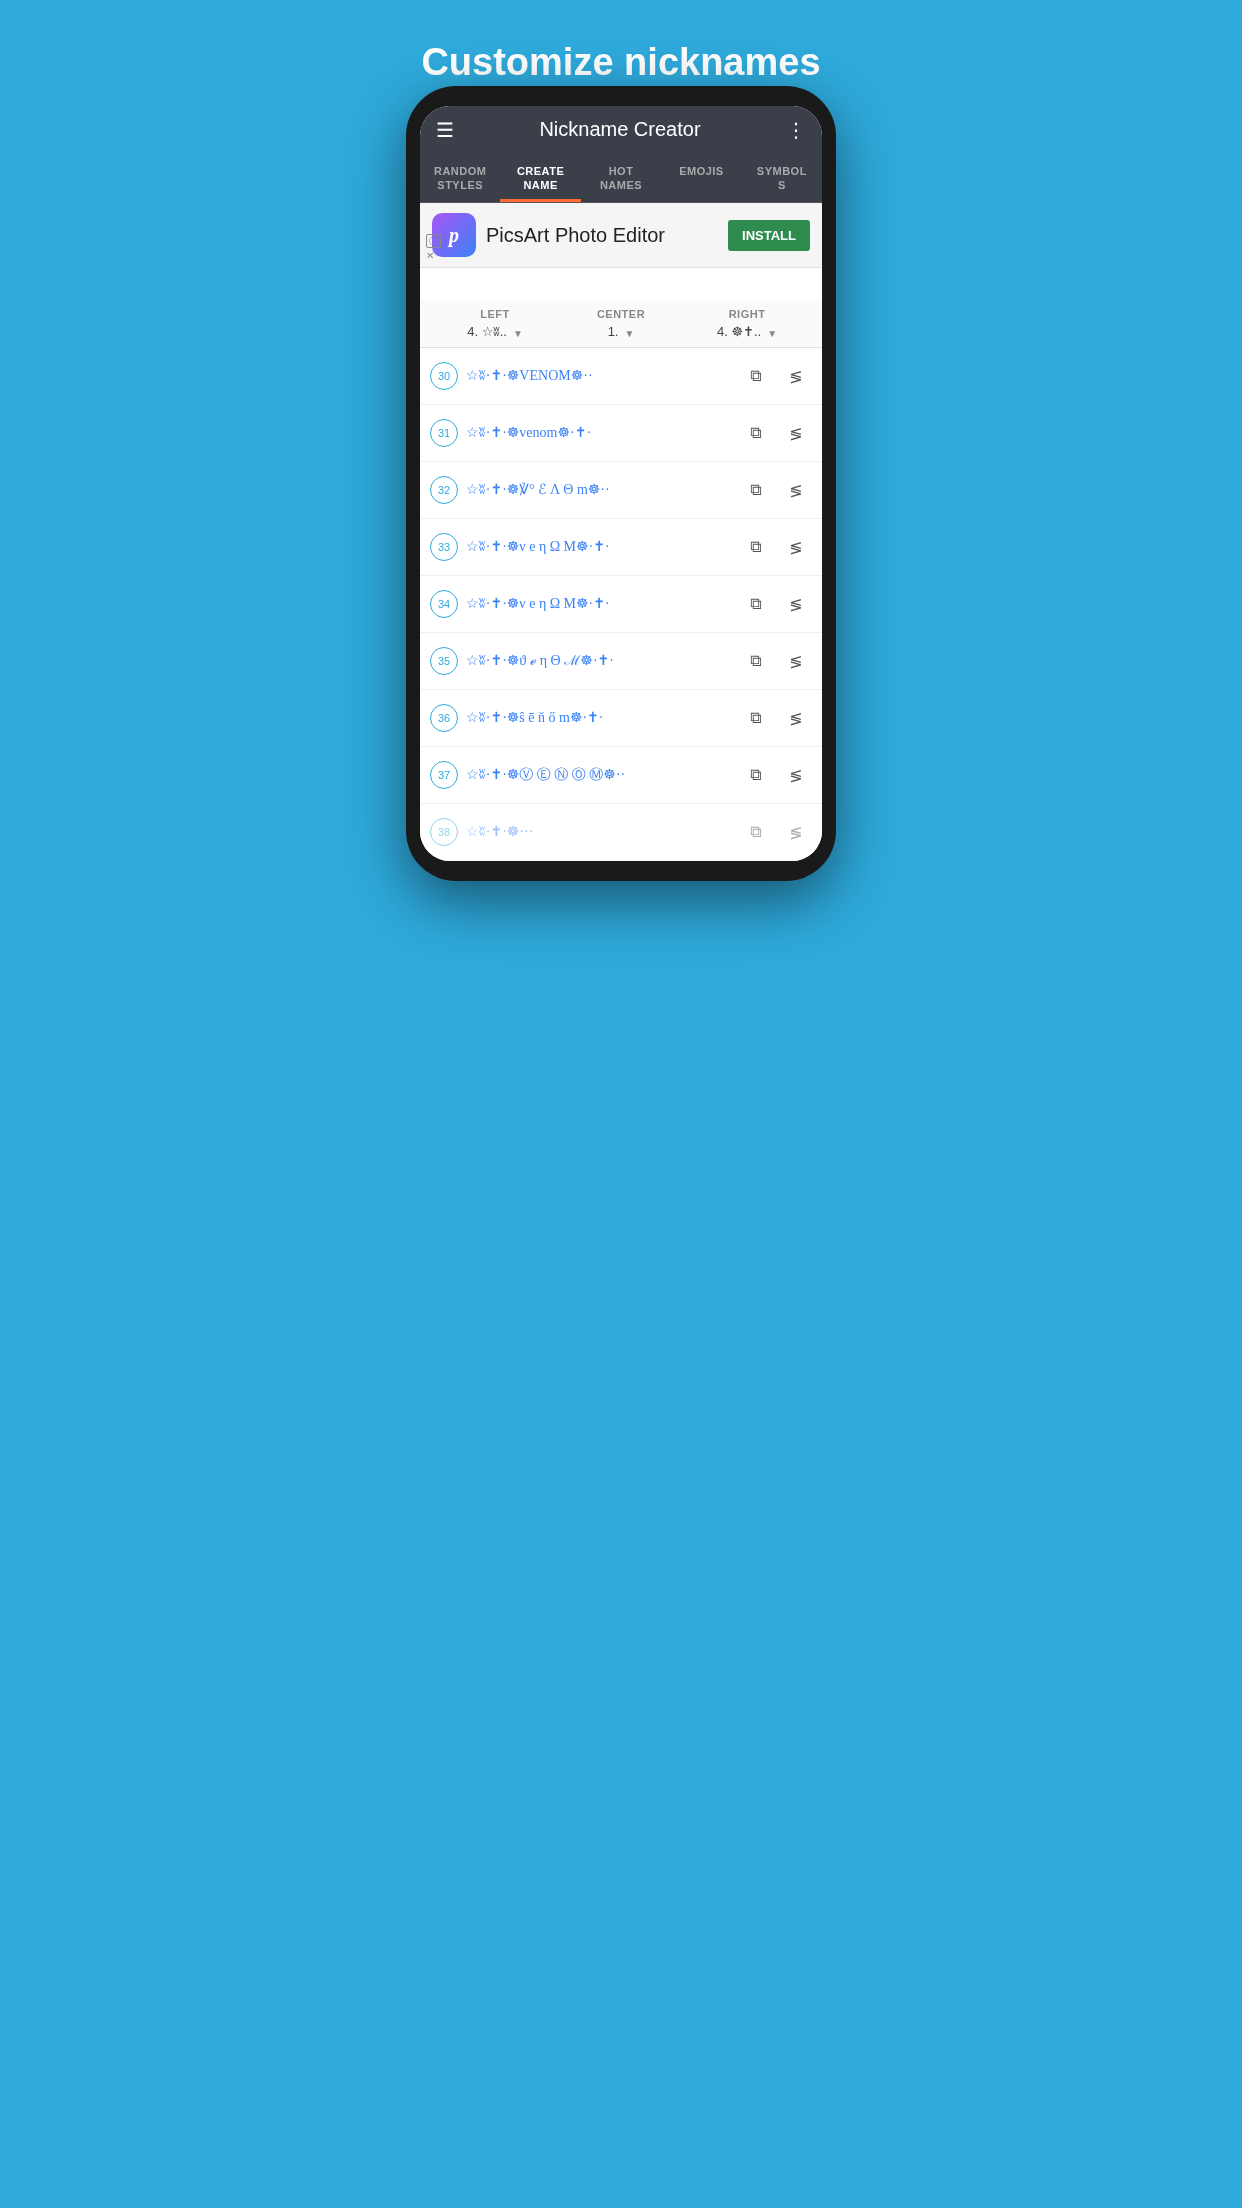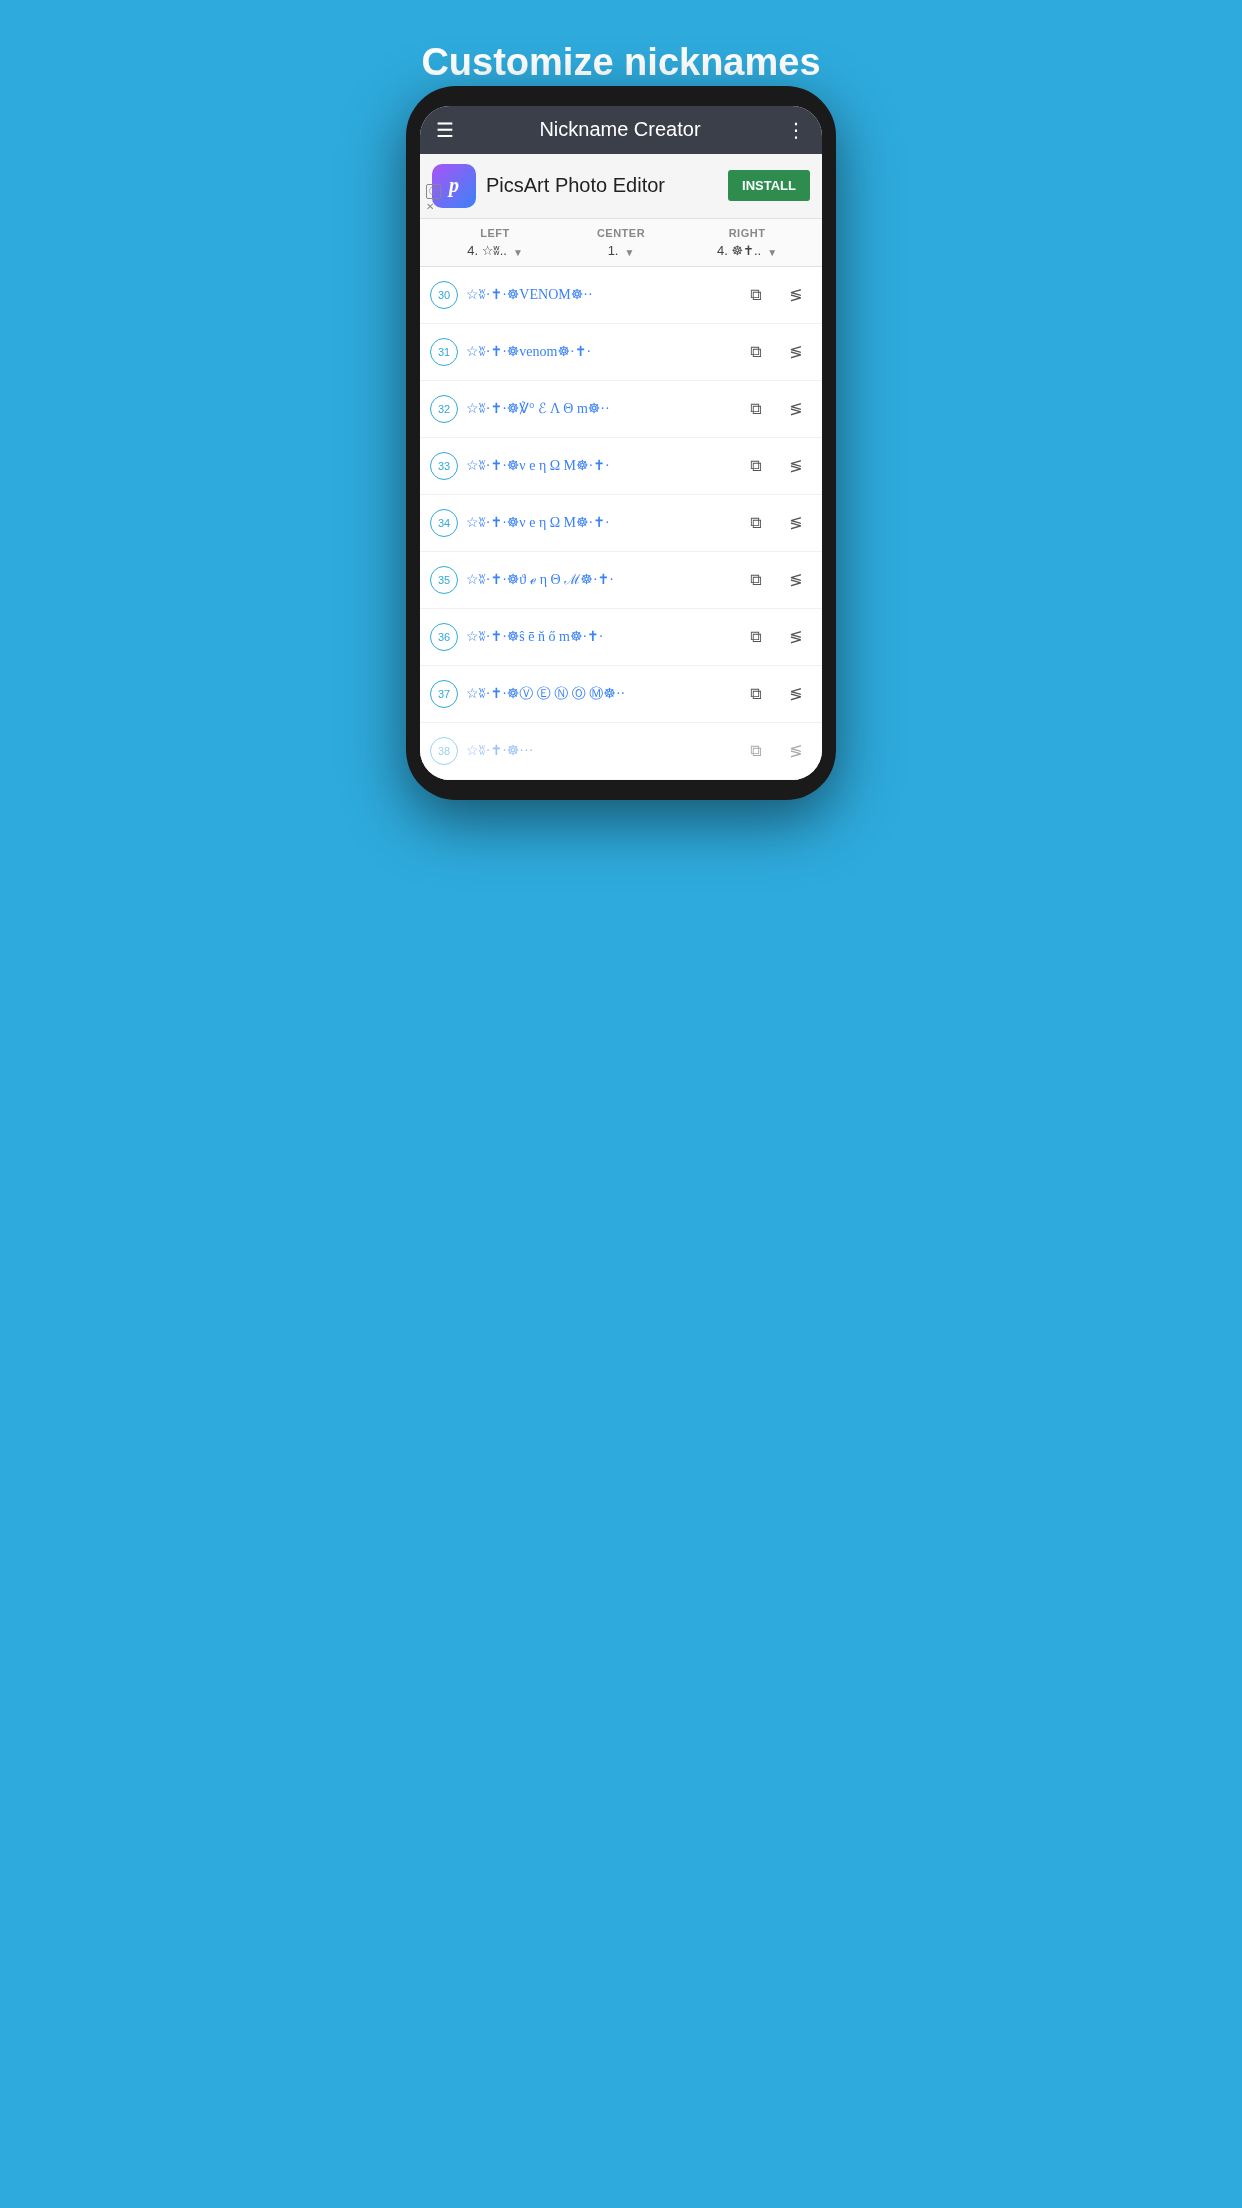--- a/index.html
+++ b/index.html
@@ -153,20 +153,21 @@
       color: #888;
       cursor: pointer;
     }
     .alignment-row {
       display: flex;
       align-items: center;
       padding: 8px 16px;
       background: #fafafa;
       border-bottom: 1px solid #e0e0e0;
       gap: 8px;
+      margin-top: 32px;
     }
     .align-section {
       flex: 1;
       display: flex;
       flex-direction: column;
       align-items: center;
       gap: 4px;
     }
     .align-label {
       font-size: 11px;
@@ -254,20 +255,27 @@
 <div class="phone-outer">
   <div class="phone-inner">
 
 
     <div class="app-bar">
       <span class="hamburger-icon">☰</span>
       <span class="app-bar-title">Nickname Creator</span>
       <span class="more-icon">⋮</span>
     </div>
 
+    <div class="tabs-bar">
+      <div class="tab-item">RANDOM<br>STYLES</div>
+      <div class="tab-item active">CREATE<br>NAME</div>
+      <div class="tab-item">HOT<br>NAMES</div>
+      <div class="tab-item">EMOJIS</div>
+      <div class="tab-item">SYMBOL<br>S</div>
+    </div>
 
     <div class="ad-banner">
       <div class="ad-icon">
         <span style="font-family:serif;font-style:italic;font-size:20px;">p</span>
       </div>
       <span class="ad-text">PicsArt Photo Editor</span>
       <button class="install-btn">INSTALL</button>
       <div class="ad-info-row" style="position:absolute;left:6px;bottom:6px;">
         <span class="ad-info-i">ⓘ</span>
         <span class="ad-x">✕</span>

